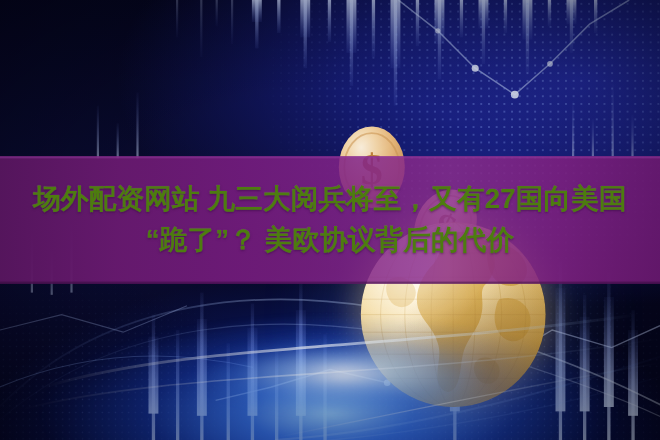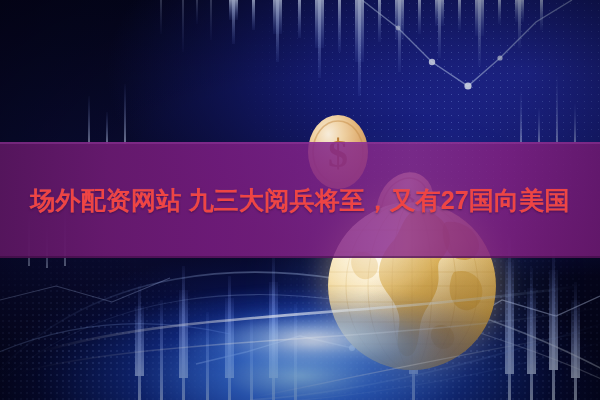--- a/index.html
+++ b/index.html
@@ -97,21 +97,21 @@
   .band-edge-t{position:absolute;left:0;top:142px;width:600px;height:2px;background:rgba(150,60,160,.45);}
   .band-edge-b{position:absolute;left:0;top:256px;width:600px;height:2px;background:rgba(40,8,48,.40);}
 
   
   .headline{
     position:absolute;left:0;top:142px;width:600px;height:116px;
     display:flex;flex-direction:column;align-items:center;justify-content:center;
     gap:2px;
   }
   .hl-line{
-    color:#ef4444;
+    color:#4d7c0f;
     font-weight:bold;
     font-size:25px;
     line-height:35px;
     letter-spacing:.2px;
     white-space:nowrap;
     text-shadow:0 1px 2px rgba(40,0,50,.55), 0 0 1px rgba(255,255,255,.3);
   }
   .hl-line.l1{font-size:25px;}
   .hl-line.l2{font-size:25px;}
 </style>
@@ -345,15 +345,16 @@
   </svg>
 
   <div class="bg-vignette"></div>
 
   <div class="band"></div>
   <div class="band-edge-t"></div>
   <div class="band-edge-b"></div>
 
   <div class="headline">
     <div class="hl-line l1">场外配资网站 九三大阅兵将至，又有27国向美国</div>
+    <div class="hl-line l2">“跪了”？ 美欧协议背后的代价</div>
   </div>
 
 </div>
 
 </body></html>

